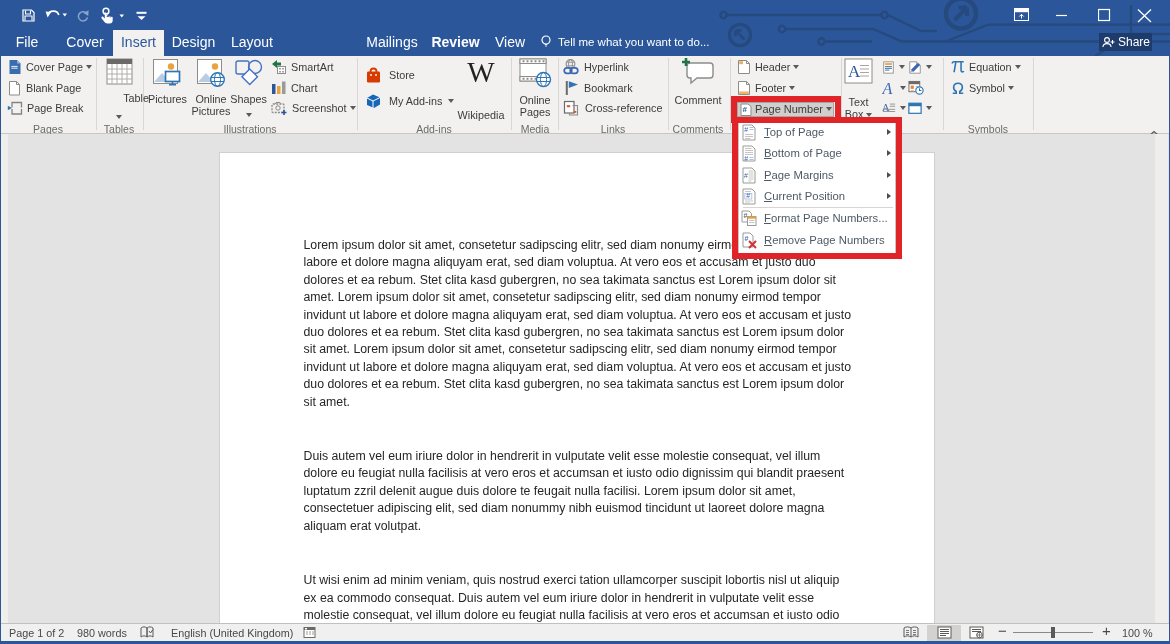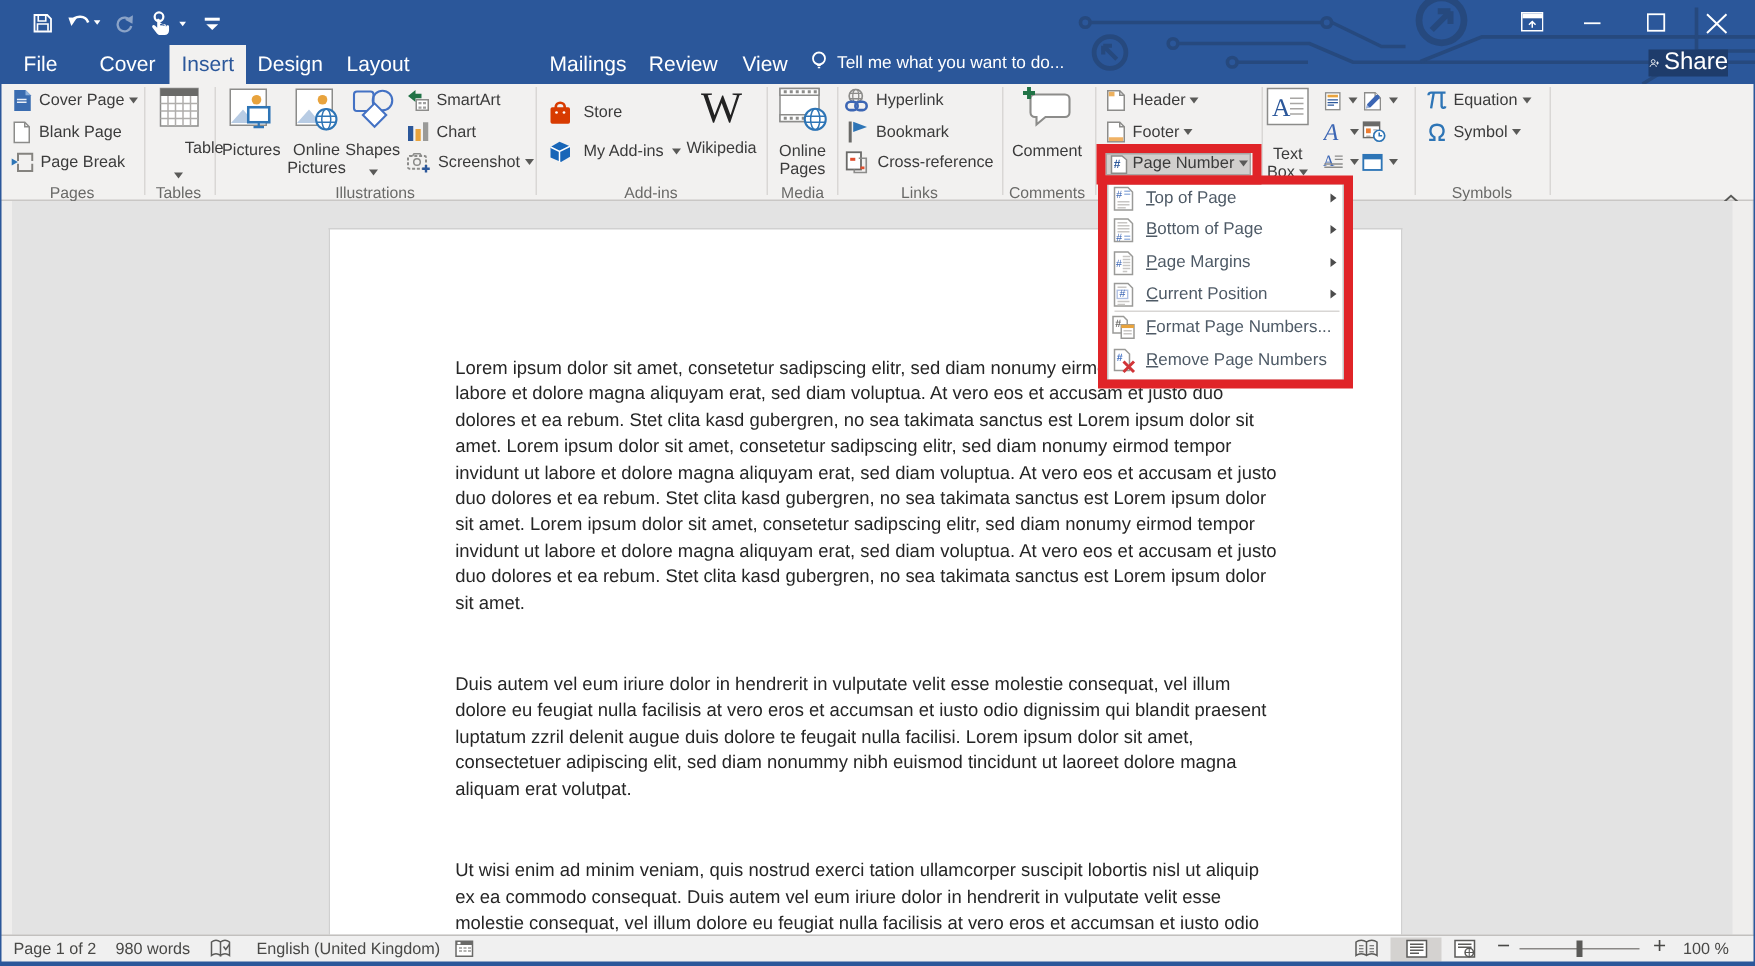--- a/index.html
+++ b/index.html
@@ -133,29 +133,29 @@
       </svg>
     </div>
 
 <div class="tab" style="left:8px; width:38px;">File</div>
 <div class="tab" style="left:62px; width:46px;">Cover</div>
 <div class="tab active" style="left:113px; width:51px;">Insert</div>
 <div class="tab" style="left:169px; width:49px;">Design</div>
 <div class="tab" style="left:227px; width:50px;">Layout</div>
 <div class="tab" style="left:286px; width:70px;margin-top:20px;">References</div>
 <div class="tab" style="left:361px; width:62px;">Mailings</div>
-<div class="tab" style="left:429px; width:53px;">Review</div>
+<div class="tab" style="left:429px; width:53px;font-weight:bold;">Review</div>
 <div class="tab" style="left:489px; width:42px;">View</div>
 <div class="tab" style="left:540px; width:190px; text-align:left; color:#fff; font-size:11.5px;">
   <svg width="13" height="13" viewBox="0 0 13 13" style="vertical-align:-2px; margin-right:5px;">
         <circle cx="6" cy="5" r="4" fill="none" stroke="#fff" stroke-width="1.2"></circle>
         <path d="M4.8 9.5 h2.4 M5.2 11 h1.6" stroke="#fff" stroke-width="1.1"></path>
       </svg>Tell me what you want to do...</div>
 
-<div class="abs" style="left:1099px; top:33px; width:53px; height:18px; background:#1e3c6b; color:#fff; font-size:16px; display:flex; align-items:center; justify-content:center;">
+<div class="abs" style="left:1099px; top:33px; width:53px; height:18px; background:#1e3c6b; color:#fff; font-size:12px; display:flex; align-items:center; justify-content:center;">
   <svg width="14" height="12" viewBox="0 0 14 12" style="margin-right:3px;">
         <circle cx="6" cy="4" r="2.4" fill="none" stroke="#fff" stroke-width="1.1"></circle>
         <path d="M2 11 c0-4.5 8-4.5 8 0" fill="none" stroke="#fff" stroke-width="1.1"></path>
         <path d="M11.5 4 v4 M9.5 6 h4" stroke="#fff" stroke-width="1.1"></path>
       </svg>Share</div>
 <div id="ribbon">
 
 <div class="gsep" style="left:96px;"></div>
 <div class="gsep" style="left:143px;"></div>
 <div class="gsep" style="left:357px;"></div>
@@ -275,21 +275,21 @@
         </svg>
 &nbsp;Store</div>
 <div class="smallbtn" style="left:365px; top:35px;">
 <svg width="17" height="17" viewBox="0 0 17 17">
           <path d="M2 5 l6-3.5 l7 3 v7 l-6 3.5 l-7-3 z" fill="#1866b8"></path>
           <path d="M2 5 l6 3 l7-3.5 M8 8 v7" fill="none" stroke="#fff" stroke-width="1"></path>
         </svg>
 &nbsp;My Add-ins&nbsp;&nbsp;<span class="dd"></span></div>
 <div class="bigbtn" style="left:451px; width:60px;">
 <div style="font-family:'Liberation Serif',serif; font-size:29px; line-height:26px; color:#222; margin-top:1px;">W</div>
-<div style="margin-top:8px;">Wikipedia</div>
+<div style="margin-top:24px;">Wikipedia</div>
 </div>
 
 <div class="bigbtn" style="left:512px; width:46px;">
 <svg width="33" height="30" viewBox="0 0 33 30">
           <rect x="1" y="1" width="26" height="22" fill="#fff" stroke="#8c8c8a"></rect>
           <rect x="1" y="1" width="26" height="4.5" fill="#fff" stroke="#8c8c8a"></rect>
           <rect x="1" y="18.5" width="26" height="4.5" fill="#fff" stroke="#8c8c8a"></rect>
           <path d="M3.5 2.2 h2 v2 h-2z M7.5 2.2 h2 v2 h-2z M11.5 2.2 h2 v2 h-2z M15.5 2.2 h2 v2 h-2z M19.5 2.2 h2 v2 h-2z M23.5 2.2 h2 v2 h-2z M3.5 19.8 h2 v2 h-2z M7.5 19.8 h2 v2 h-2z M11.5 19.8 h2 v2 h-2z M15.5 19.8 h2 v2 h-2z M19.5 19.8 h2 v2 h-2z M23.5 19.8 h2 v2 h-2z" fill="#8c8c8a"></path>
           <circle cx="24.5" cy="21.5" r="7" fill="#fff" stroke="#2e75b6" stroke-width="1.4"></circle>
           <ellipse cx="24.5" cy="21.5" rx="3.1" ry="7" fill="none" stroke="#2e75b6" stroke-width="1"></ellipse>

